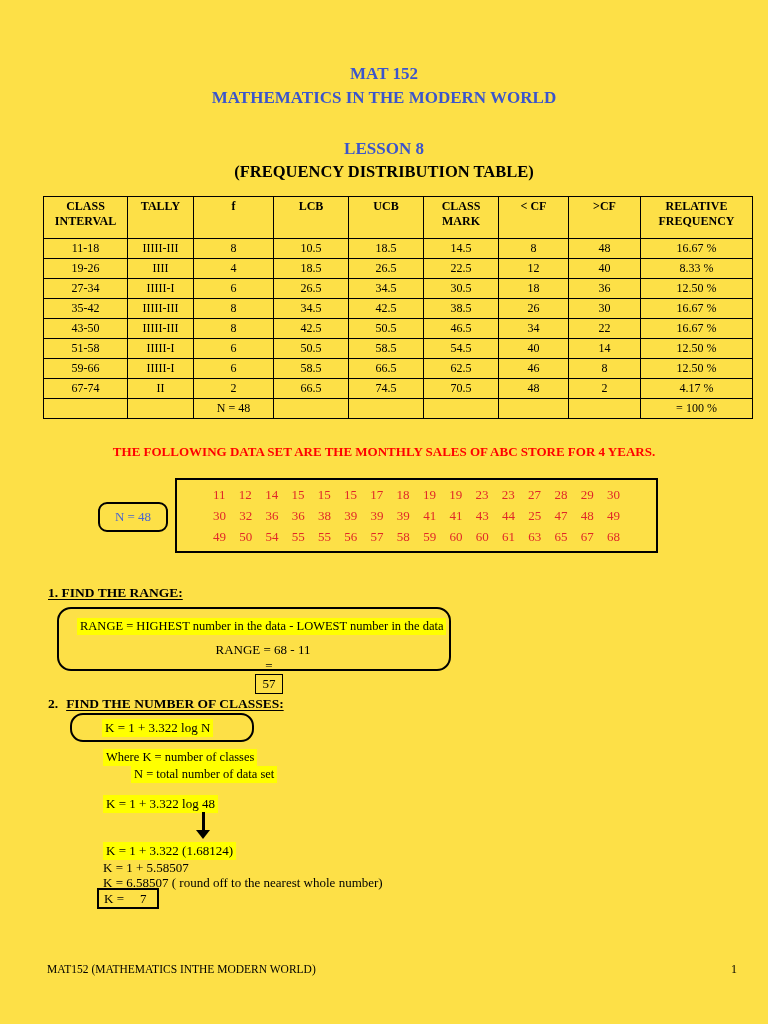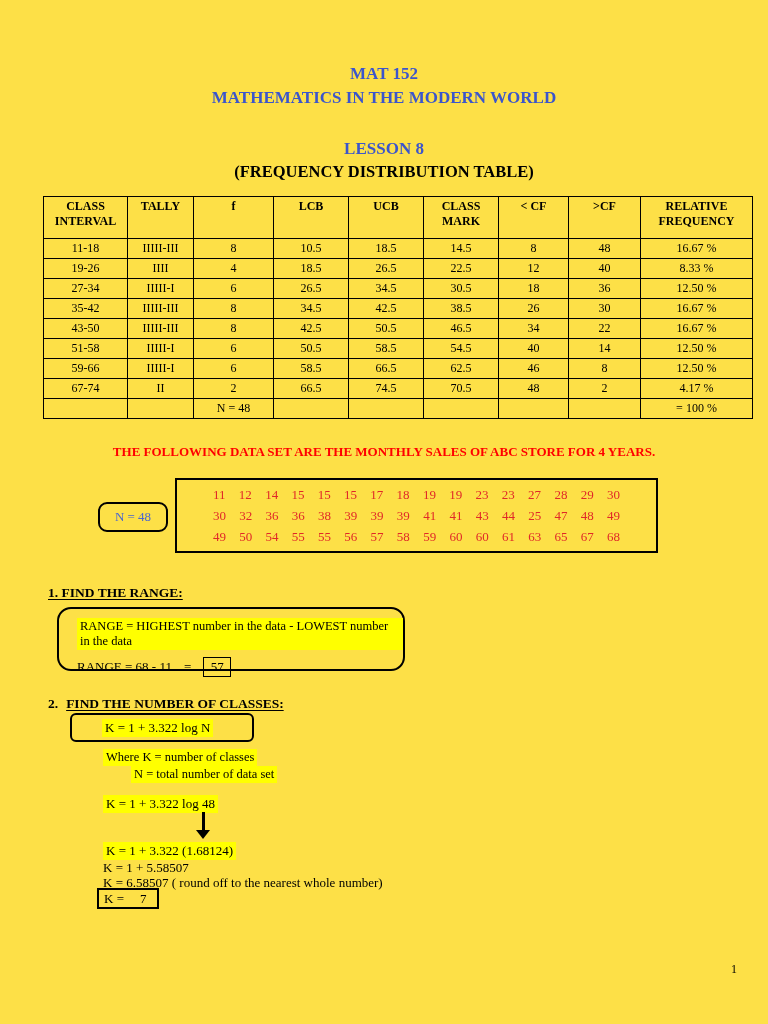--- a/index.html
+++ b/index.html
@@ -47,32 +47,32 @@
   .data-row{display:flex;justify-content:space-between;color:var(--data-red);font-size:13px;}
 
   
   .sec-heading{position:absolute;font-size:13.5px;font-weight:bold;}
   .sec1-heading{left:48px;top:585px;text-decoration:underline;text-underline-offset:2px;}
   .sec2-heading{left:48px;top:696px;}
   .sec2-heading .num{text-decoration:none;margin-right:8px;}
   .sec2-heading .txt{text-decoration:underline;text-underline-offset:2px;}
 
   
-  .range-box{position:absolute;left:57px;top:607px;width:348px;height:64px;
+  .range-box{position:absolute;left:57px;top:607px;width:394px;height:64px;
     border:2px solid #000;border-radius:14px;padding:9px 0 0 18px;}
   .hl{background:var(--highlight);display:inline-block;padding:1px 3px;}
   .range-formula{font-size:12.5px;}
-  .range-calc{margin-top:7px;font-size:13px;display:flex;align-items:center;}
+  .range-calc{margin-top:7px;font-size:13px;display:flex;align-items:center;flex-direction:column;}
   .range-calc .eq{margin-left:12px;}
   .val-box{display:inline-flex;align-items:center;justify-content:center;
     border:1.8px solid #000;min-width:28px;height:20px;margin-left:12px;font-size:13px;padding:0 3px;}
 
   
   .k-formula-box{position:absolute;left:70px;top:713px;width:184px;height:29px;
-    border:2px solid #000;border-radius:6px;display:flex;align-items:center;}
+    border:2px solid #000;border-radius:13px;display:flex;align-items:center;}
   .k-formula-box .hl{margin-left:30px;font-size:13px;}
   .where1{position:absolute;left:103px;top:749px;font-size:12.5px;}
   .where2{position:absolute;left:131px;top:766px;font-size:12.5px;}
   .step1{position:absolute;left:103px;top:795px;font-size:13px;}
   .step2{position:absolute;left:103px;top:842px;font-size:13px;border-radius:9px;}
   .step3{position:absolute;left:103px;top:860px;font-size:13px;}
   .step4{position:absolute;left:103px;top:875px;font-size:13px;}
 
   .arrow-down{position:absolute;left:196px;top:812px;width:14px;height:27px;}
   .arrow-down .stem{position:absolute;left:5.5px;top:0;width:3px;height:19px;background:#000;}
@@ -334,15 +334,16 @@
     <span class="hl">K = 1 + 3.322 (1.68124)</span>
   </div>
   <div class="step3">K = 1 + 5.58507</div>
   <div class="step4">K = 6.58507 ( round off to the nearest whole number)</div>
 
   <div class="k-result-box">
     <span class="lbl">K =</span>
     <span class="val">7</span>
   </div>
 
+  <div class="footer-left">MAT152 (MATHEMATICS INTHE MODERN WORLD)</div>
   <div class="footer-page">1</div>
 
 </div>
 
 </body></html>

